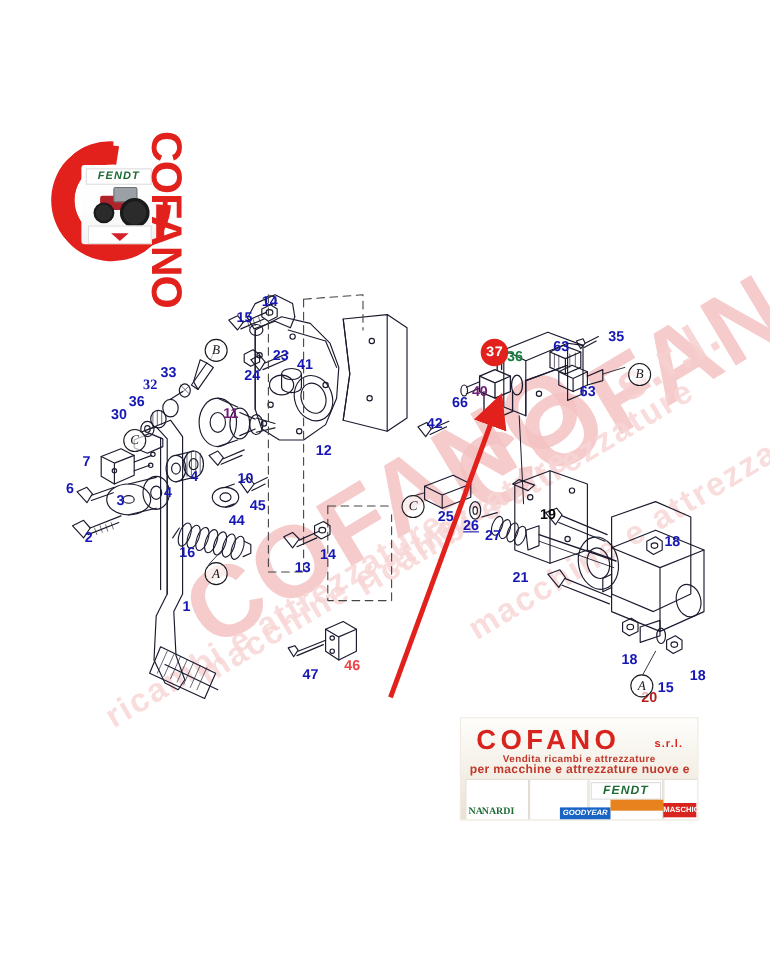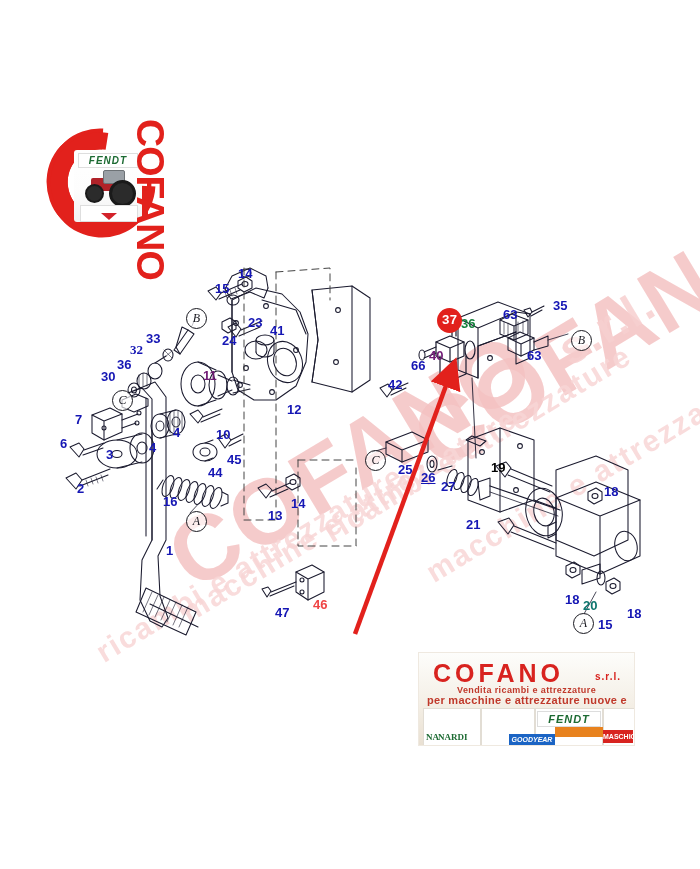--- a/index.html
+++ b/index.html
@@ -429,21 +429,21 @@
       <div class="num" style="left: 268px; top: 508px; color: rgb(21, 22, 180);">13</div>
       <div class="num" style="left: 291px; top: 496px; color: rgb(21, 22, 180);">14</div>
       <div class="num" style="left: 238px; top: 266px; color: rgb(21, 22, 180);">14</div>
       <div class="num" style="left: 215px; top: 281px; color: rgb(21, 22, 180);">15</div>
       <div class="num" style="left: 163px; top: 494px; color: rgb(21, 22, 180);">16</div>
       <div class="num" style="left: 598px; top: 617px; color: rgb(21, 22, 180);">15</div>
       <div class="num" style="left: 604px; top: 484px; color: rgb(21, 22, 180);">18</div>
       <div class="num" style="left: 565px; top: 592px; color: rgb(21, 22, 180);">18</div>
       <div class="num" style="left: 627px; top: 606px; color: rgb(21, 22, 180);">18</div>
       <div class="num" style="left: 491px; top: 460px; color: #000000;">19</div>
-      <div class="num" style="left: 583px; top: 598px; color: #0f766e;">20</div>
+      <div class="num" style="left: 583px; top: 626px; color: #b91c1c;">20</div>
       <div class="num" style="left: 466px; top: 517px; color: rgb(21, 22, 180);">21</div>
       <div class="num" style="left: 270px; top: 323px; color: rgb(21, 22, 180);">41</div>
       <div class="num" style="left: 248px; top: 315px; color: rgb(21, 22, 180);">23</div>
       <div class="num" style="left: 222px; top: 333px; color: rgb(21, 22, 180);">24</div>
       <div class="num" style="left: 398px; top: 462px; color: rgb(21, 22, 180);">25</div>
       <div class="num" style="left: 421px; top: 470px; color: rgb(21, 22, 180); text-decoration: underline;">26</div>
       <div class="num" style="left: 441px; top: 479px; color: rgb(21, 22, 180); text-align: right;">27</div>
       <div class="num" style="left: 101px; top: 369px; color: rgb(21, 22, 180);">30</div>
       <div class="num" style="left: 117px; top: 357px; color: rgb(21, 22, 180);">36</div>
       <div class="num" style="left: 130px; top: 342px; color: rgb(21, 22, 180); font-family: Liberation Serif, serif;">32</div>

